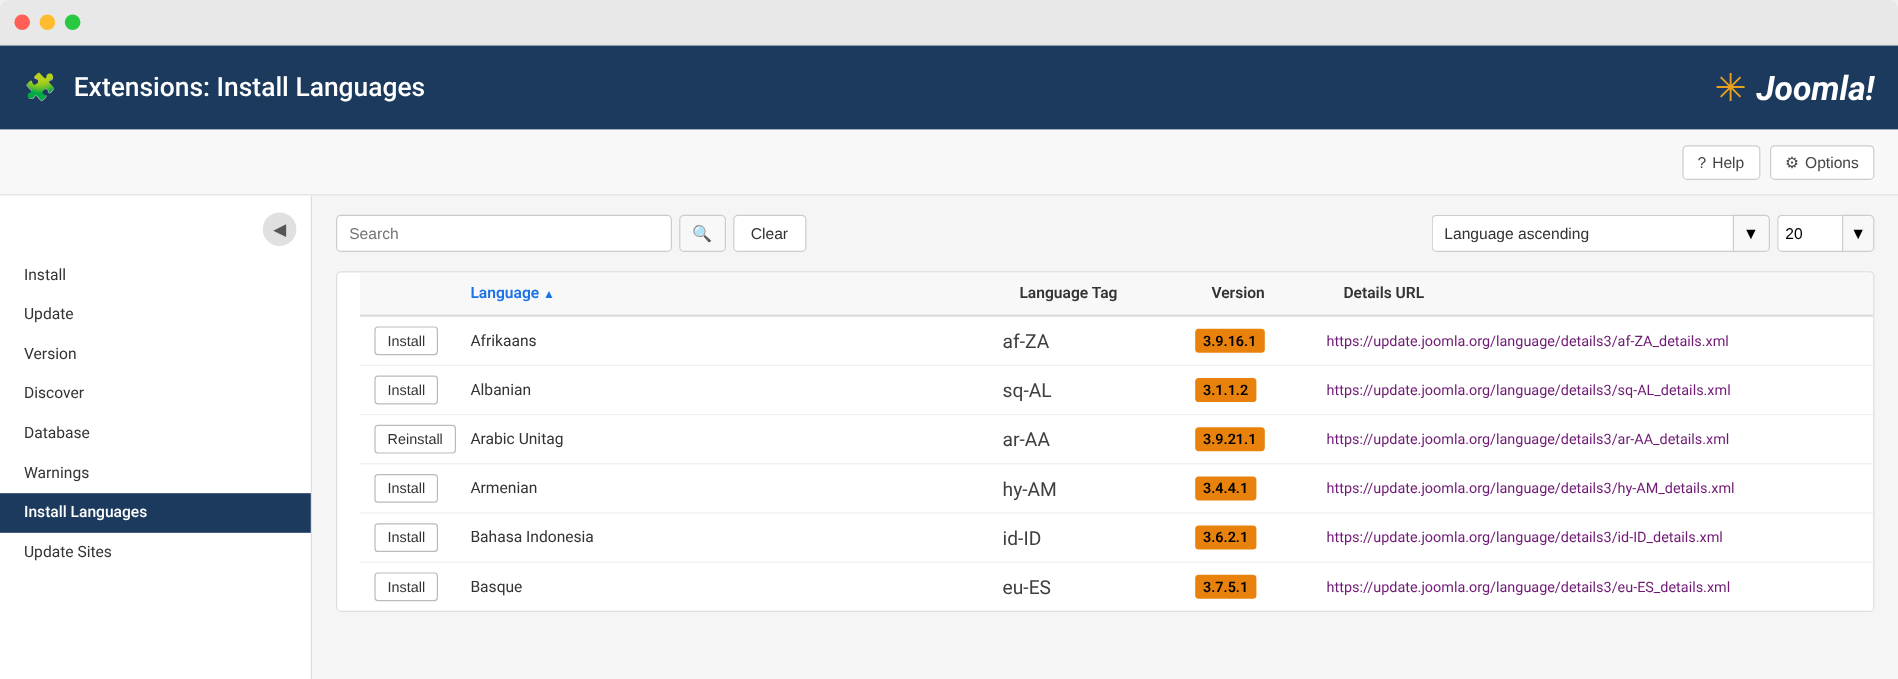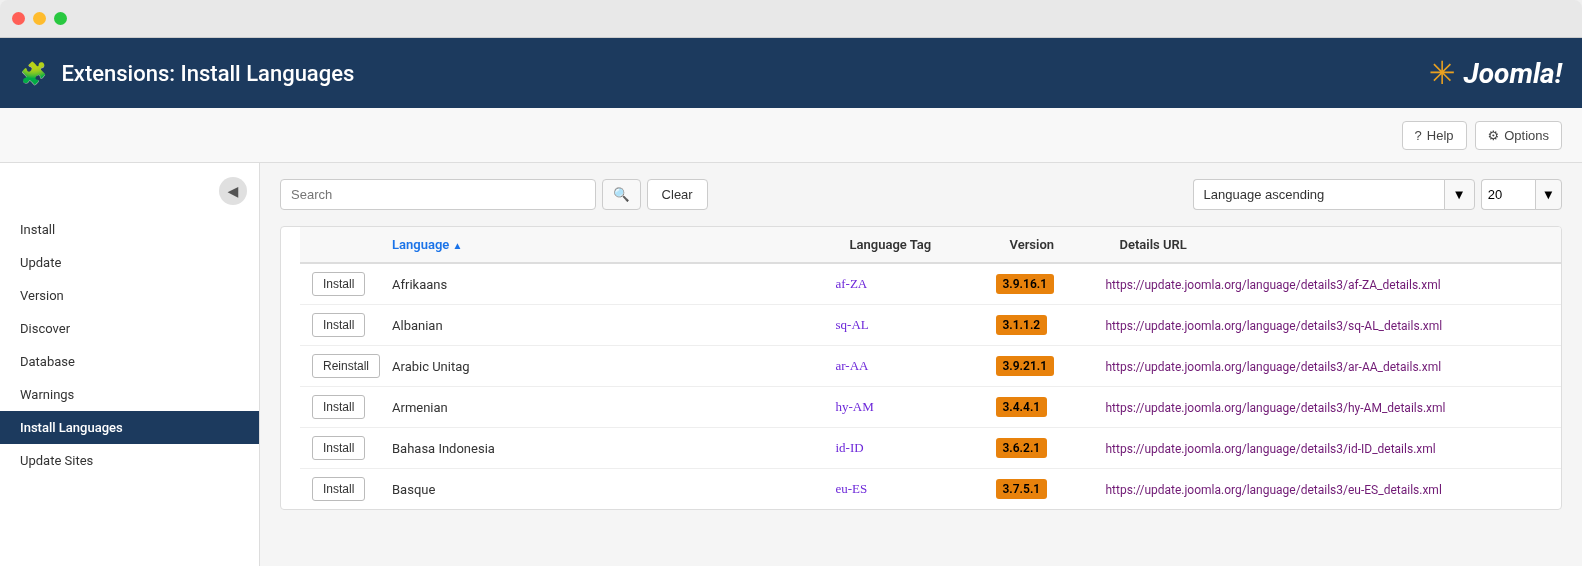--- a/index.html
+++ b/index.html
@@ -34,21 +34,21 @@
     .sidebar-collapse-btn { width: 28px; height: 28px; border-radius: 50%; background: #e0e0e0; border: none; cursor: pointer; display: flex; align-items: center; justify-content: center; color: #555; font-size: 14px; }
     .sidebar-item { padding: 9px 20px; cursor: pointer; color: #333; font-size: 13px; }
     .sidebar-item.active { background: #1c3a5e; color: white; font-weight: 500; }
 
     
     .content { flex: 1; padding: 16px 20px; background: #f5f5f5; overflow: auto; }
 
     
     .search-bar { display: flex; align-items: center; gap: 8px; margin-bottom: 16px; justify-content: space-between; }
     .search-left { display: flex; align-items: center; gap: 6px; }
-    .search-input { width: 316px; padding: 7px 10px; border: 1px solid #ccc; border-radius: 4px; font-size: 13px; background: white; }
+    .search-input { width: 280px; padding: 7px 10px; border: 1px solid #ccc; border-radius: 4px; font-size: 13px; background: white; }
     .search-btn { padding: 7px 10px; border: 1px solid #ccc; border-radius: 4px; background: #f8f8f8; cursor: pointer; color: #555; }
     .clear-btn { padding: 7px 14px; border: 1px solid #ccc; border-radius: 4px; background: white; cursor: pointer; font-size: 13px; color: #333; }
     .search-right { display: flex; align-items: center; gap: 6px; }
     .sort-select { padding: 7px 10px; border: 1px solid #ccc; border-radius: 4px; background: white; font-size: 13px; color: #333; width: 252px; appearance: none; cursor: pointer; }
     .sort-dropdown-btn { padding: 7px 8px; border: 1px solid #ccc; border-radius: 0 4px 4px 0; background: #f8f8f8; cursor: pointer; margin-left: -1px; }
     .count-select { padding: 7px 6px; border: 1px solid #ccc; border-radius: 4px; background: white; font-size: 13px; width: 55px; appearance: none; cursor: pointer; }
     .count-dropdown-btn { padding: 7px 6px; border: 1px solid #ccc; border-radius: 0 4px 4px 0; background: #f8f8f8; cursor: pointer; margin-left: -1px; }
 
     
     .table-container { background: white; border: 1px solid #ddd; border-radius: 4px; overflow: hidden; padding-left: 19px; }
@@ -56,21 +56,21 @@
     .th { font-weight: 600; font-size: 13px; color: #1a73e8; cursor: pointer; }
     .th.text-dark { color: #333; cursor: default; margin-left: 14px; }
     .th-arrow { font-size: 10px; }
     .table-row { display: grid; grid-template-columns: 80px 1fr 160px 110px 1fr; padding: 8px 12px; border-bottom: 1px solid #eee; align-items: center; }
     .table-row:last-child { border-bottom: none; }
     .install-btn { padding: 4px 10px; border: 1px solid #bbb; border-radius: 3px; background: white; cursor: pointer; font-size: 12px; color: #333; white-space: nowrap; }
     .version-badge { display: inline-block; padding: 3px 7px; border-radius: 3px; font-size: 12px; font-weight: 600; color: #000000; }
     .version-orange { background: #e8820c; }
     .details-link { color: #701a75; font-size: 12px; text-decoration: none; }
     .lang-name { font-size: 13px; color: #333; }
-    .lang-tag { font-size: 13px; color: #6d28d9; font-family: Liberation Serif, serif; }
+    .lang-tag { font-size: 16px; color: #404040; }
   </style>
 </head>
 <body>
 
 <div class="window-chrome">
   <div class="chrome-btn chrome-red"></div>
   <div class="chrome-btn chrome-yellow"></div>
   <div class="chrome-btn chrome-green"></div>
 </div>
 

